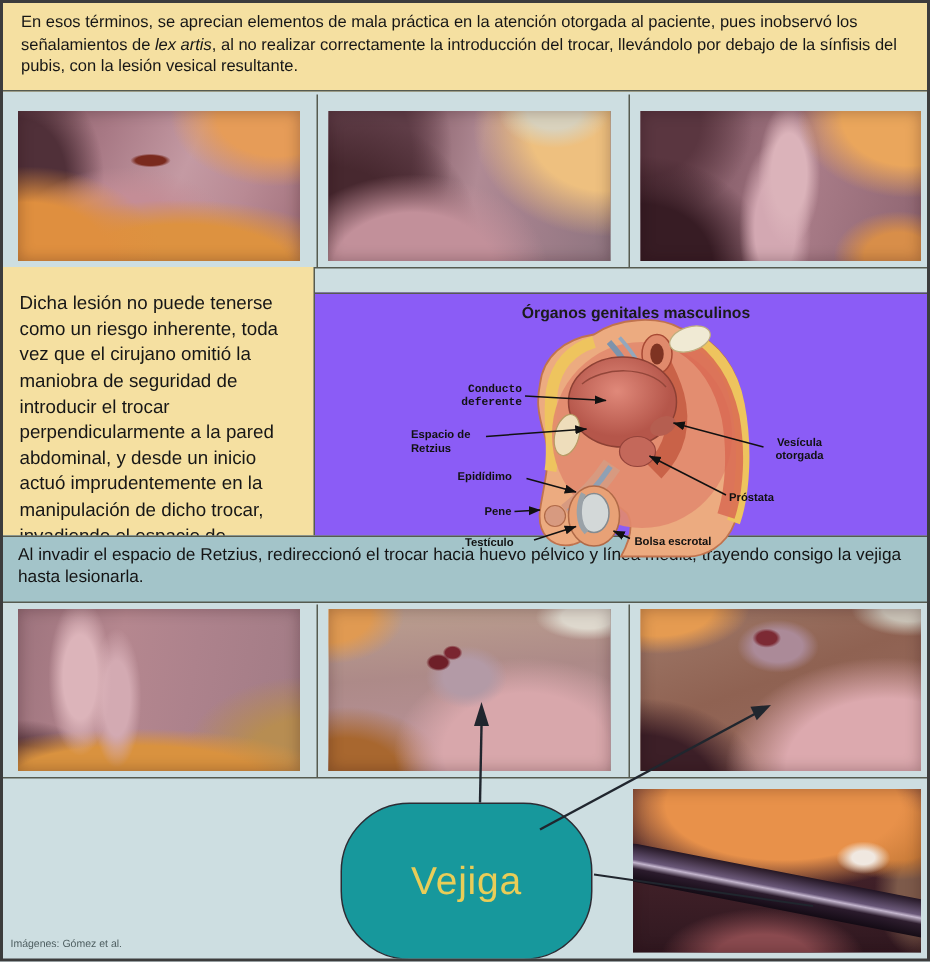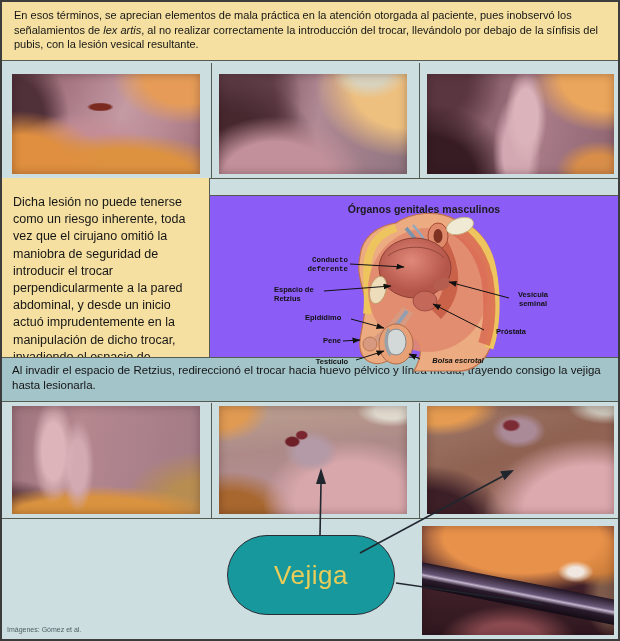--- a/index.html
+++ b/index.html
@@ -33,21 +33,21 @@
   .diagram{
     position:absolute; left:208px; top:176px; width:408px; height:179px;
     background:#8b5cf6; border-top:1px solid #565b50;margin-top:17px;
   }
   .diagram-title{
     position:absolute; left:74px; top:7px; width:280px; text-align:center;
     font-size:10.5px; font-weight:bold; color:#1b1b1b; z-index:3;
   }
   .dlabel{
     position:absolute; font-size:7.5px; font-weight:bold; color:#111;
-    line-height:8.6px; z-index:3;text-align:center;
+    line-height:8.6px; z-index:3;
   }
   .diagram svg{ position:absolute; left:0; top:0; z-index:2; }
   
   .photo{ position:absolute; box-shadow:inset 0 0 10px rgba(30,5,10,.3); }
   .p1{ left:10px; top:72px;  width:188px; height:100px;
     background:
       radial-gradient(18px 6px at 47% 33%, #7a2a1e 0 55%, transparent 75%),
       radial-gradient(95px 62px at 92% 4%, #e69c58 0 42%, transparent 75%),
       radial-gradient(120px 80px at 3% 97%, #df8f3f 0 45%, transparent 75%),
       radial-gradient(150px 55px at 58% 102%, #dd9240 0 48%, transparent 78%),
@@ -115,21 +115,21 @@
       linear-gradient(180deg, #5a3038 0%, #402028 55%, #301820 100%);
   }
   .instrument{
     position:absolute; left:-14px; top:56px; width:230px; height:25px;
     transform:rotate(11deg); border-radius:13px;
     background:linear-gradient(180deg, #1f1322 0%, #6b5a7d 42%, #cabdd6 50%, #2a1b2d 66%, #120a14 100%);
     opacity:.95;
   }
   
   .vejiga{
-    position:absolute; left:225px; top:533px; width:168px; height:80px;
+    position:absolute; left:225px; top:533px; width:168px; height:105px;
     background:#17989c; border:1.5px solid #2c2c34; border-radius:46px;
     display:flex; align-items:center; justify-content:center; z-index:4;
   }
   .vejiga span{ font-size:26px; color:#e9cd58; letter-spacing:.5px; }
   .credit{
     position:absolute; left:5px; top:624px; font-size:7px; color:#4e5e60; z-index:4;
   }
   .overlay{ position:absolute; left:0; top:400px; z-index:5; pointer-events:none; }
 </style>
 </head>
@@ -216,23 +216,23 @@
         <path d="M274,134 L223,108" marker-end="url(#ah)"></path>
         <path d="M299,102 L239,86" marker-end="url(#ah)"></path>
       </g>
     </svg>
 
     <div class="dlabel" style="left:84px; top:60px; width:54px; text-align:right;font-family:Liberation Mono, monospace;">Conducto deferente</div>
     <div class="dlabel" style="left:64px; top:90px; width:48px; text-align:left;">Espacio de Retzius</div>
     <div class="dlabel" style="left:95px; top:118px; width:44px; text-align:left;">Epidídimo</div>
     <div class="dlabel" style="left:101px; top:141px; width:30px; text-align:right;">Pene</div>
     <div class="dlabel" style="left:100px; top:162px; width:44px; ">Testículo</div>
-    <div class="dlabel" style="left:213px; top:161px; width:70px;font-style:italic;">Bolsa escrotal</div>
+    <div class="dlabel" style="left:213px; top:161px; width:70px;">Bolsa escrotal</div>
     <div class="dlabel" style="left:276px; top:132px; width:50px;">Próstata</div>
-    <div class="dlabel" style="left:301px; top:95px; width:44px; text-align:center;">Vesícula seminal</div>
+    <div class="dlabel" style="left:301px; top:95px; width:44px; text-align:center;">Vesícula otorgada</div>
   </div>
 
   <div class="band">
     <span>Al invadir el espacio de Retzius, redireccionó el trocar hacia huevo pélvico y línea media, trayendo consigo la vejiga hasta lesionarla.</span>
   </div>
 
   <div class="photo p4"></div>
   <div class="photo p5"></div>
   <div class="photo p6"></div>
   <div class="photo p7">

